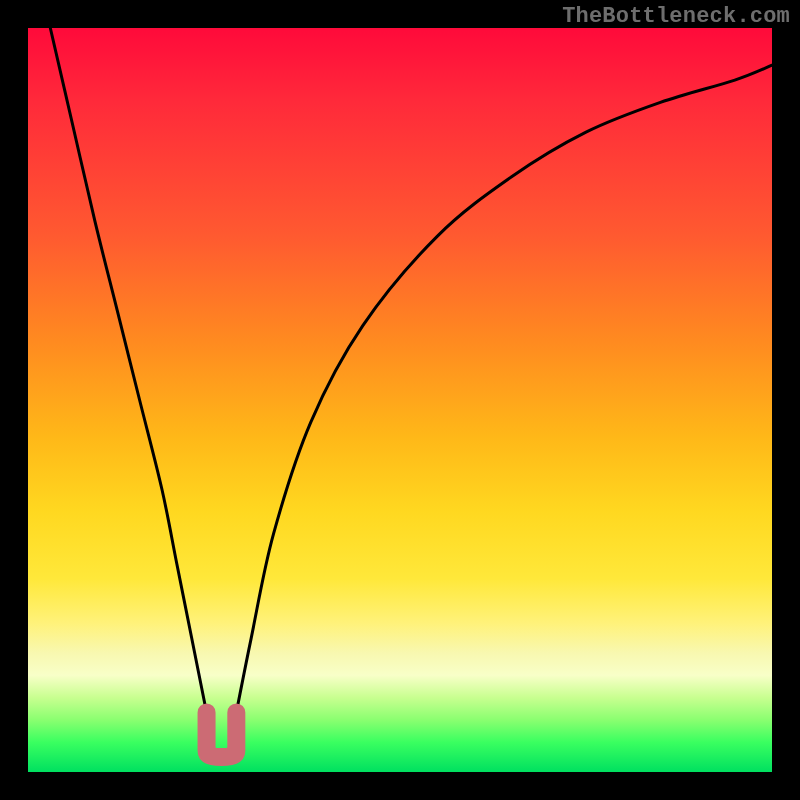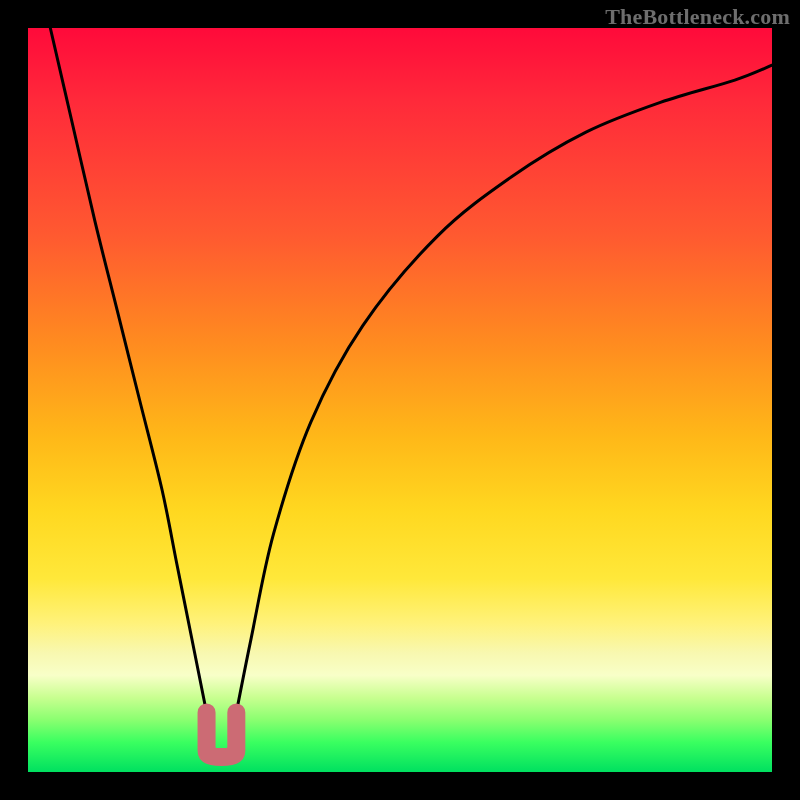--- a/index.html
+++ b/index.html
@@ -30,21 +30,21 @@
       #c8ff90 90%,
       #8aff70 93%,
       #3aff60 96%,
       #00e060 100%
     );
   }
   .watermark {
     position: absolute;
     top: 4px;
     right: 10px;
-    font-family: Liberation Serif, serif;
+    font-family: Liberation Mono, monospace;
     font-size: 22px;
     font-weight: 600;
     color: #6e6e6e;
     letter-spacing: 0.2px;
     user-select: none;
   }
   svg.curve {
     position: absolute;
     left: 0; top: 0;
     width: 744px;

